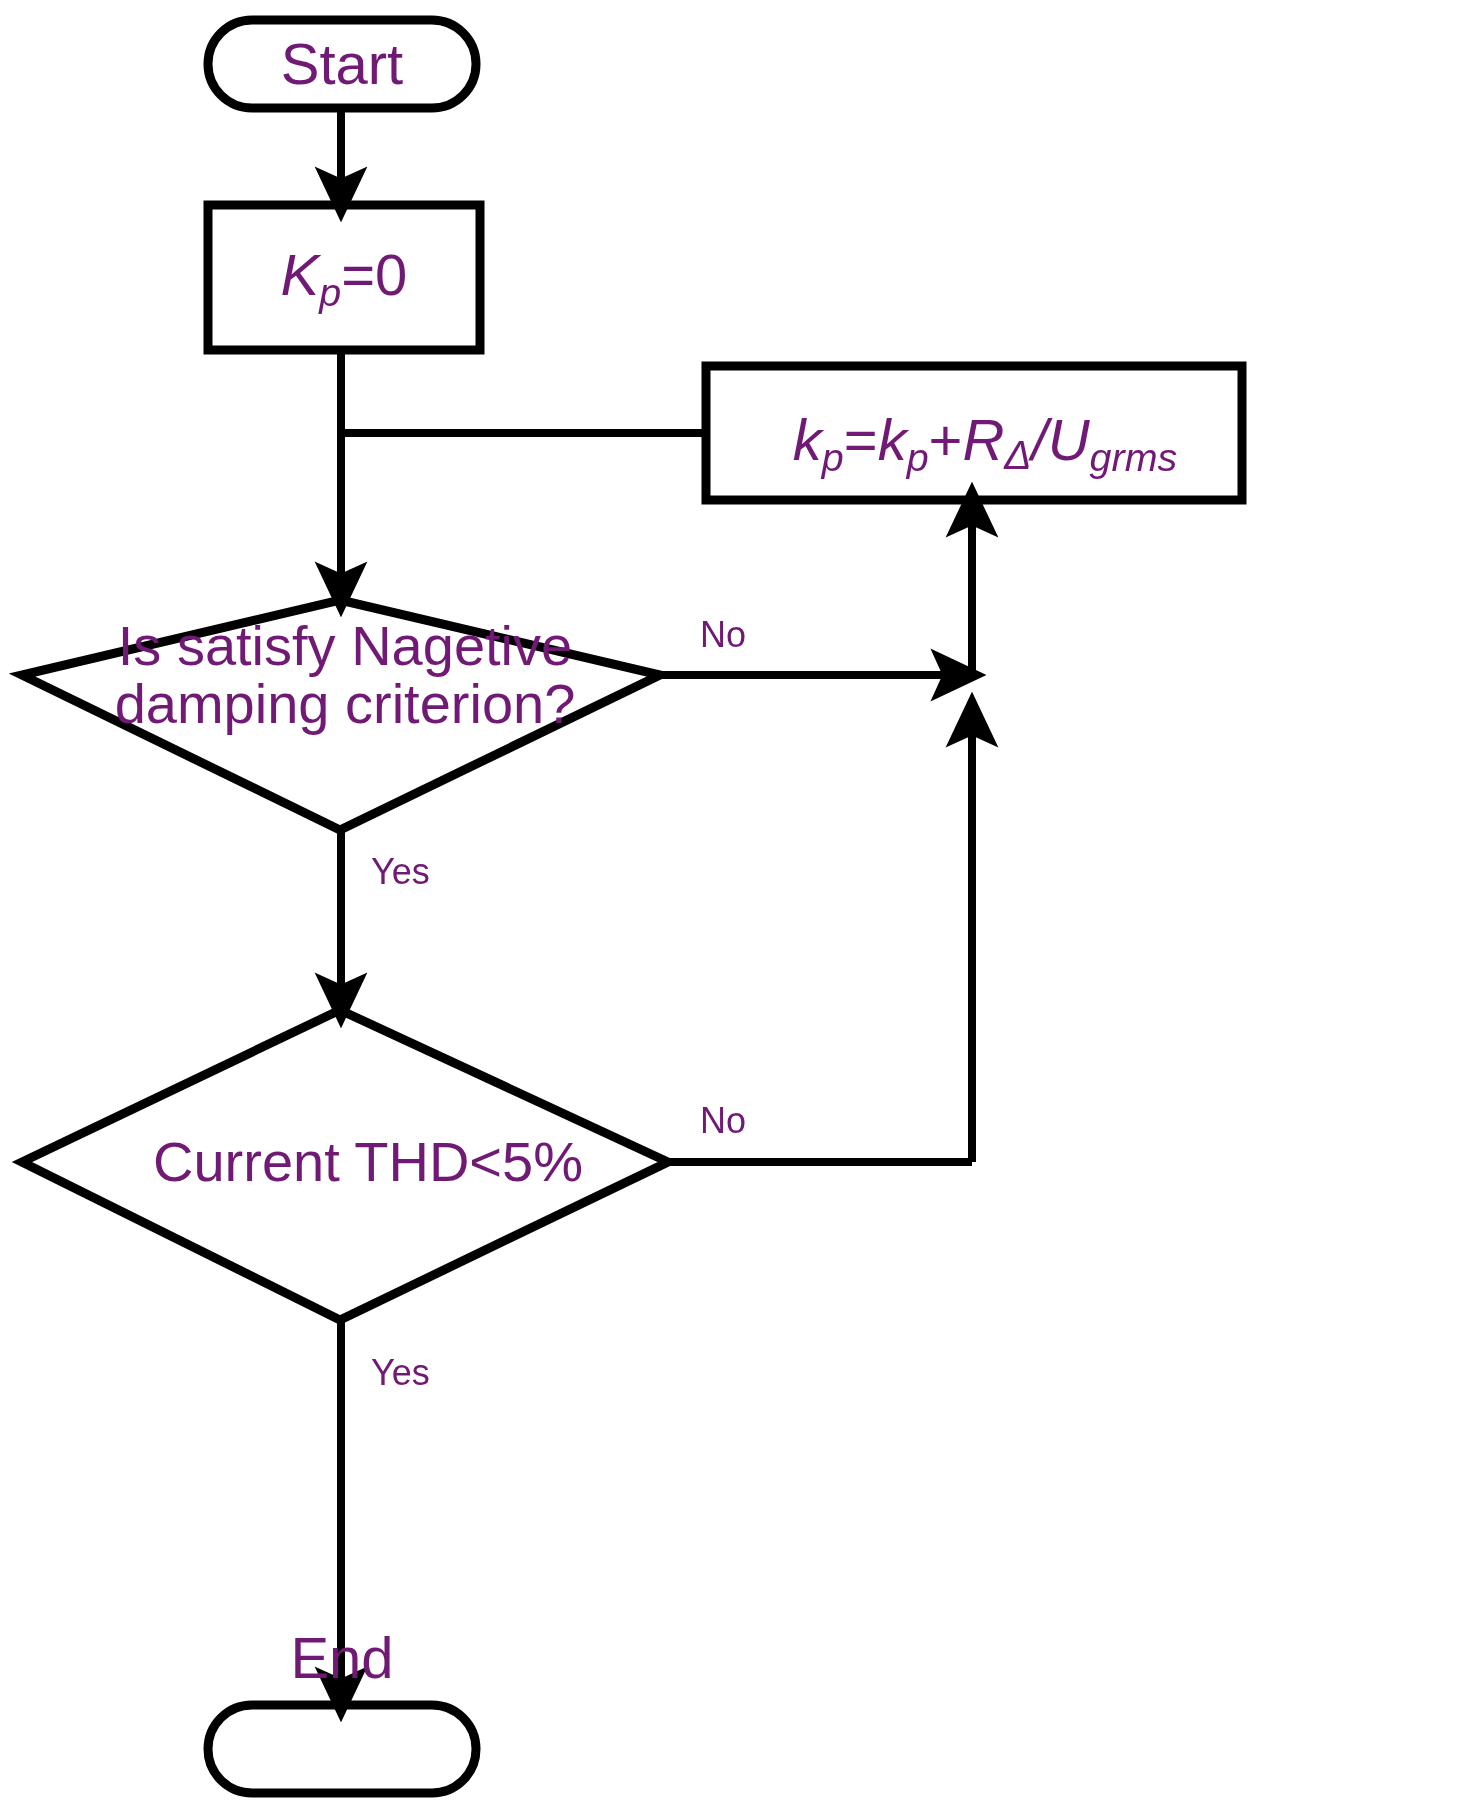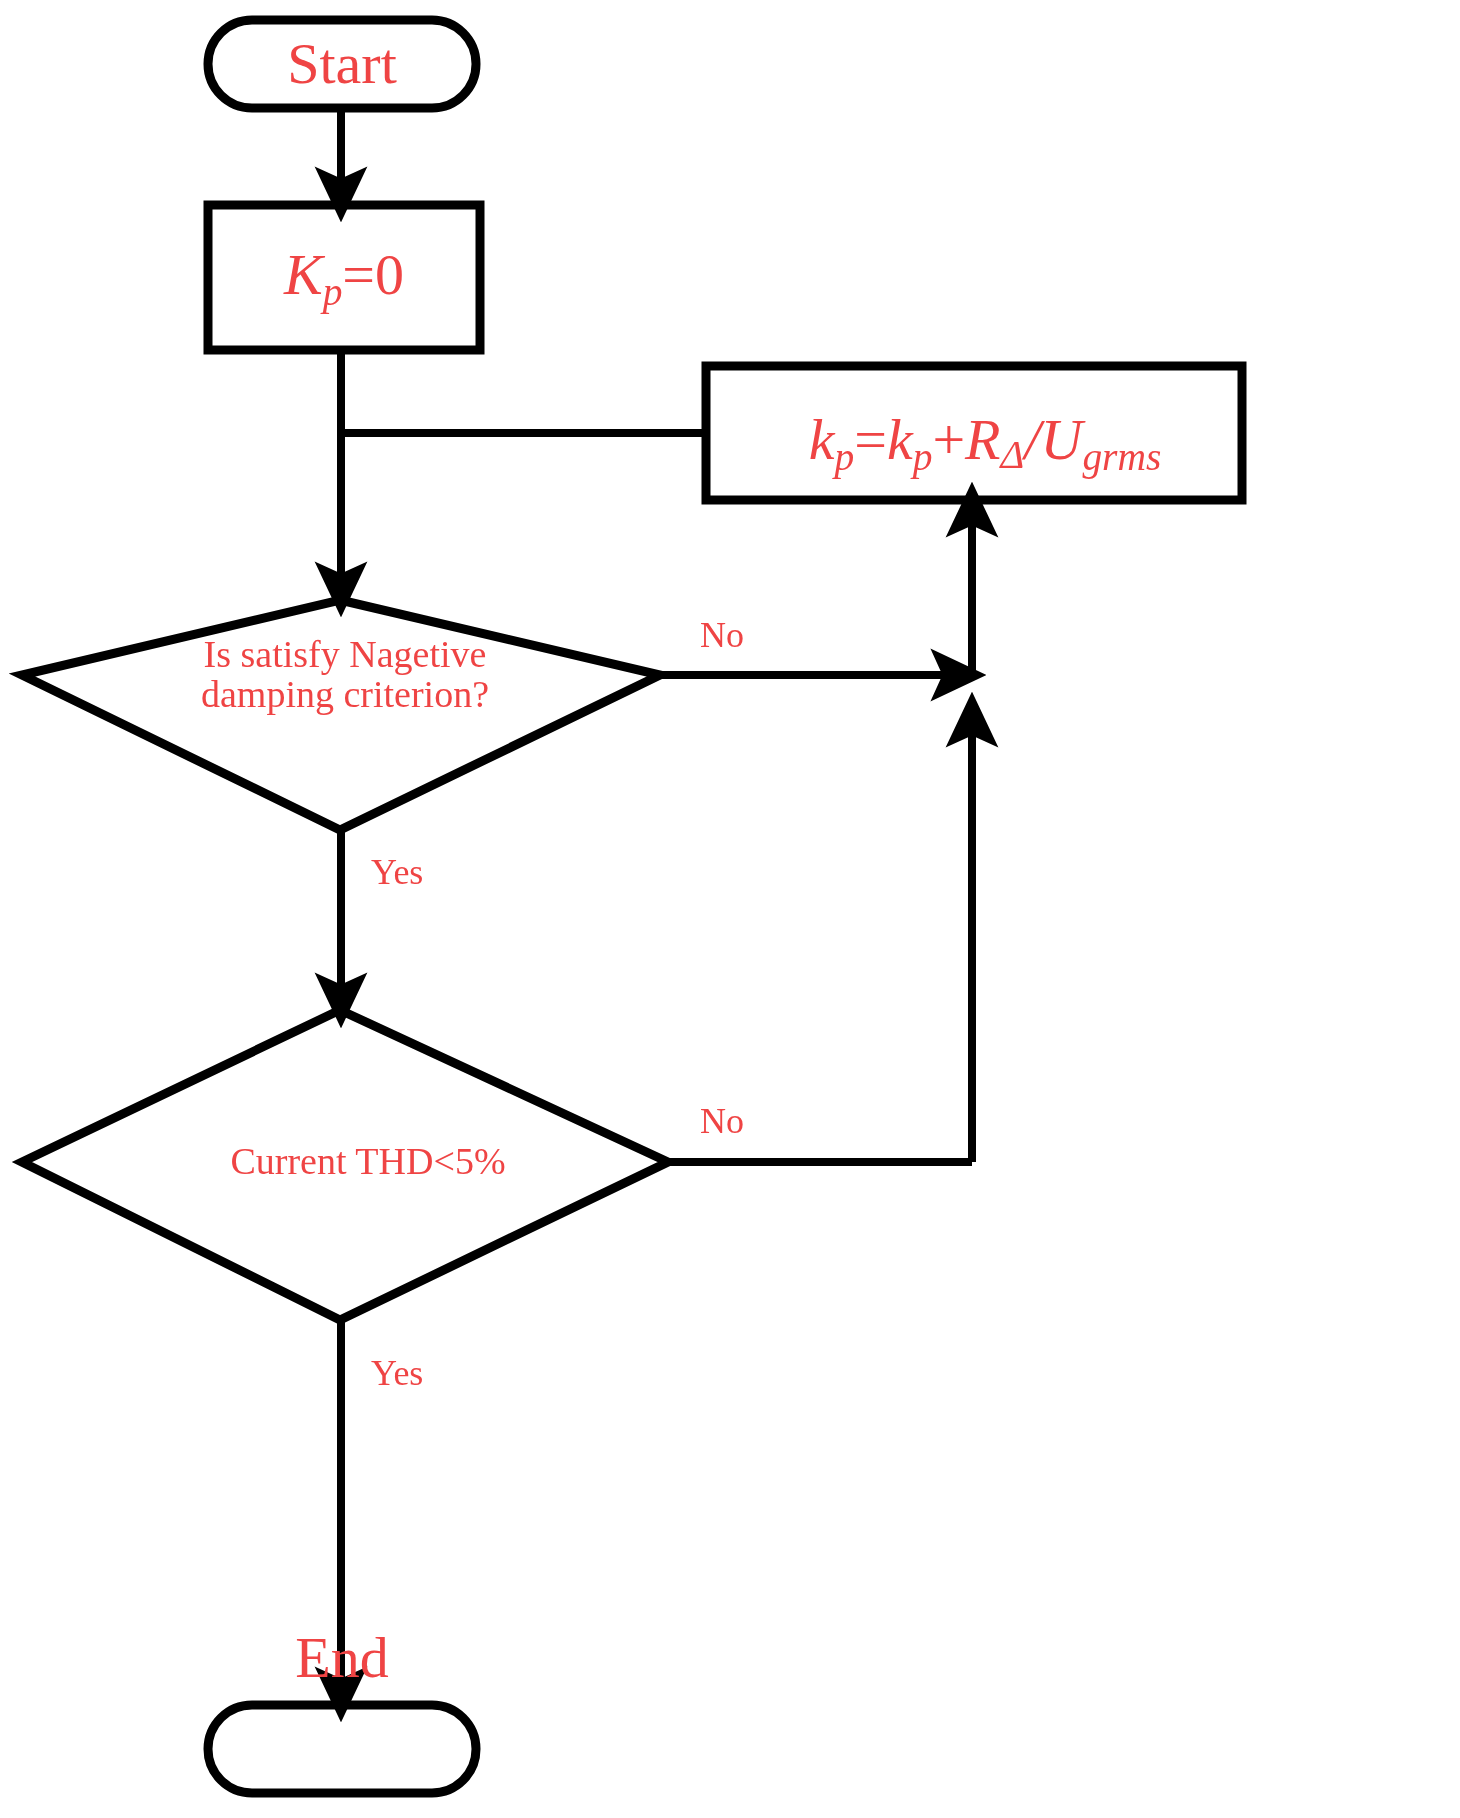--- a/index.html
+++ b/index.html
@@ -1,21 +1,21 @@
 <!DOCTYPE html>
 <html><head>
 <meta charset="utf-8">
 <style>
   html,body{margin:0;padding:0;background:#ffffff;}
   body{font-family:"Liberation Serif","DejaVu Serif",serif;}
   #stage{position:relative;width:1460px;height:1818px;background:#fff;overflow:hidden;}
   #stage svg{position:absolute;left:0;top:0;width:1460px;height:1818px;}
-  .lbl{position:absolute;color:#ef4444;white-space:nowrap;font-family:Liberation Serif, serif;}
+  .lbl{position:absolute;color:#701a75;white-space:nowrap;font-family:Liberation Sans, sans-serif;}
   .node-text{font-size:58px;line-height:1.04;text-align:center;}
-  .node-text.two{font-size:38px;}
+  .node-text.two{font-size:56px;}
   .edge-lbl{font-size:36px;}
   .mathi{font-style:italic;}
   .sub{font-size:0.68em;font-style:italic;vertical-align:-0.30em;}
   .sub-up{font-size:0.70em;font-style:italic;vertical-align:-0.22em;}
   .ctr{transform:translate(-50%,-50%);}
 </style>
 </head>
 <body>
 
 <div id="stage">

